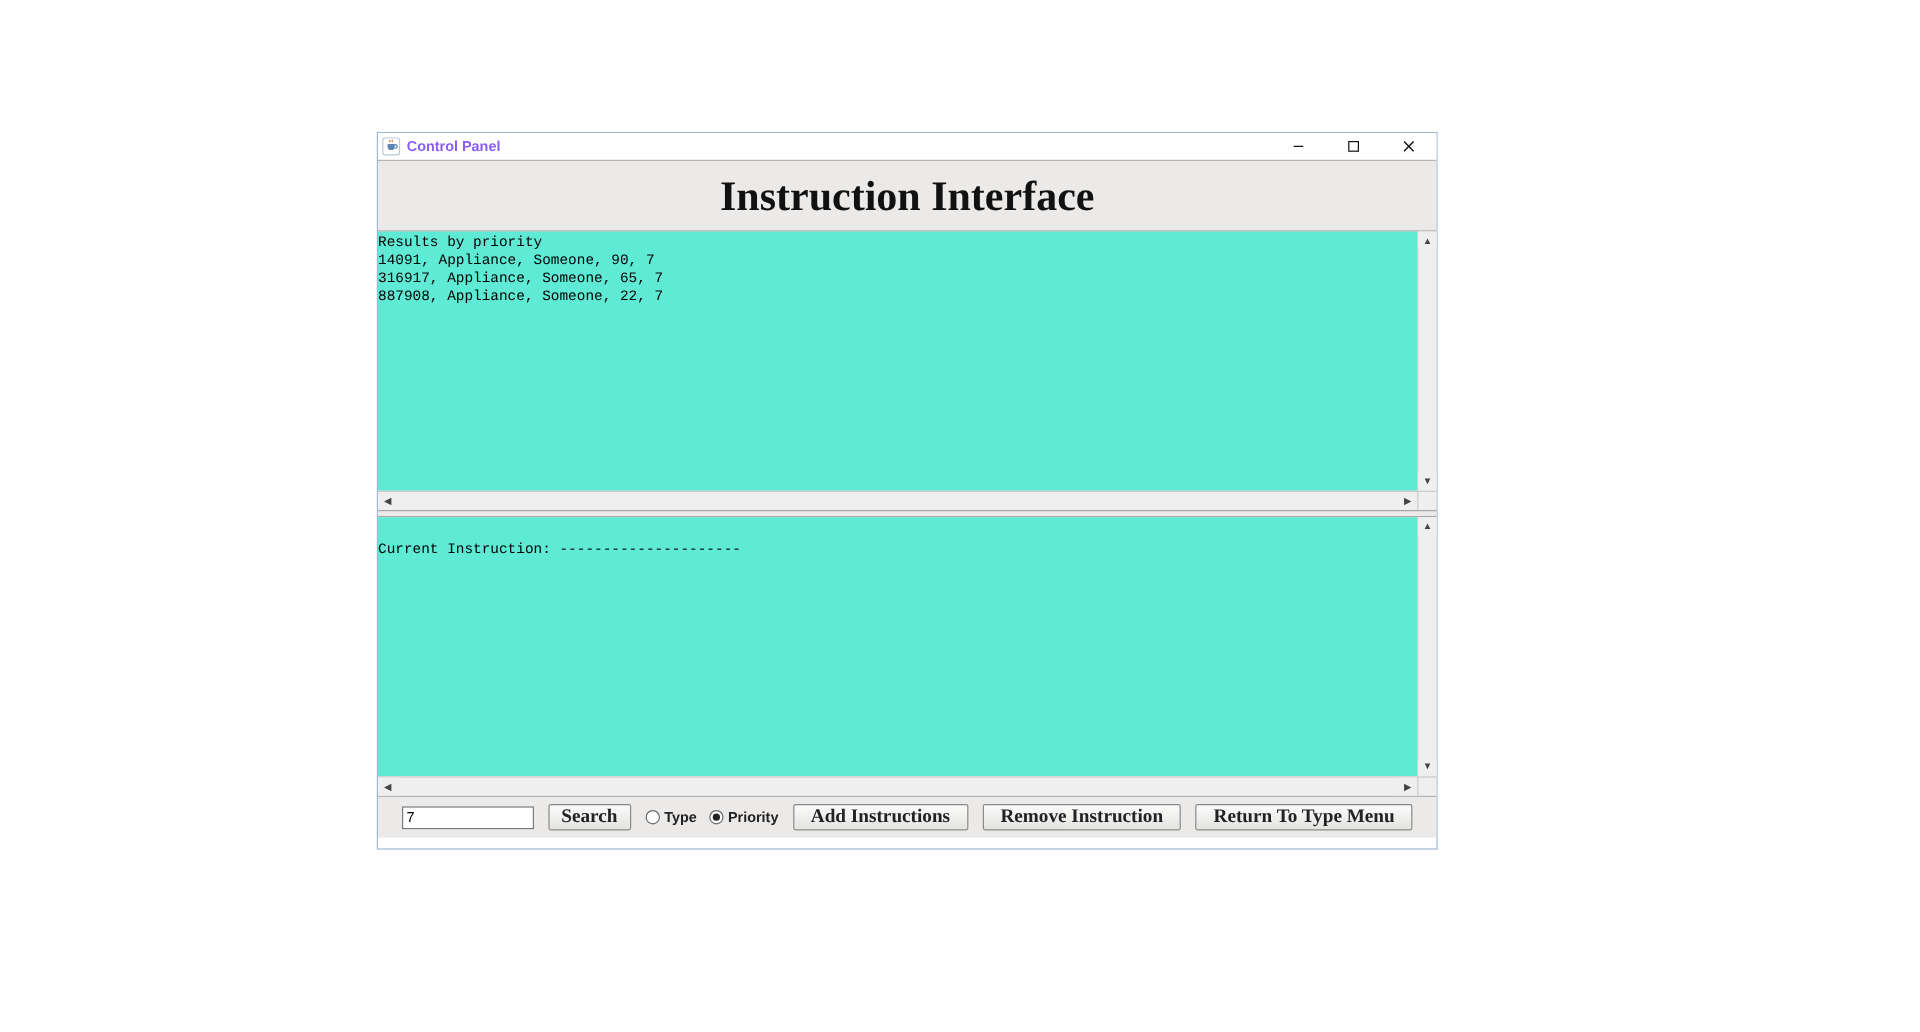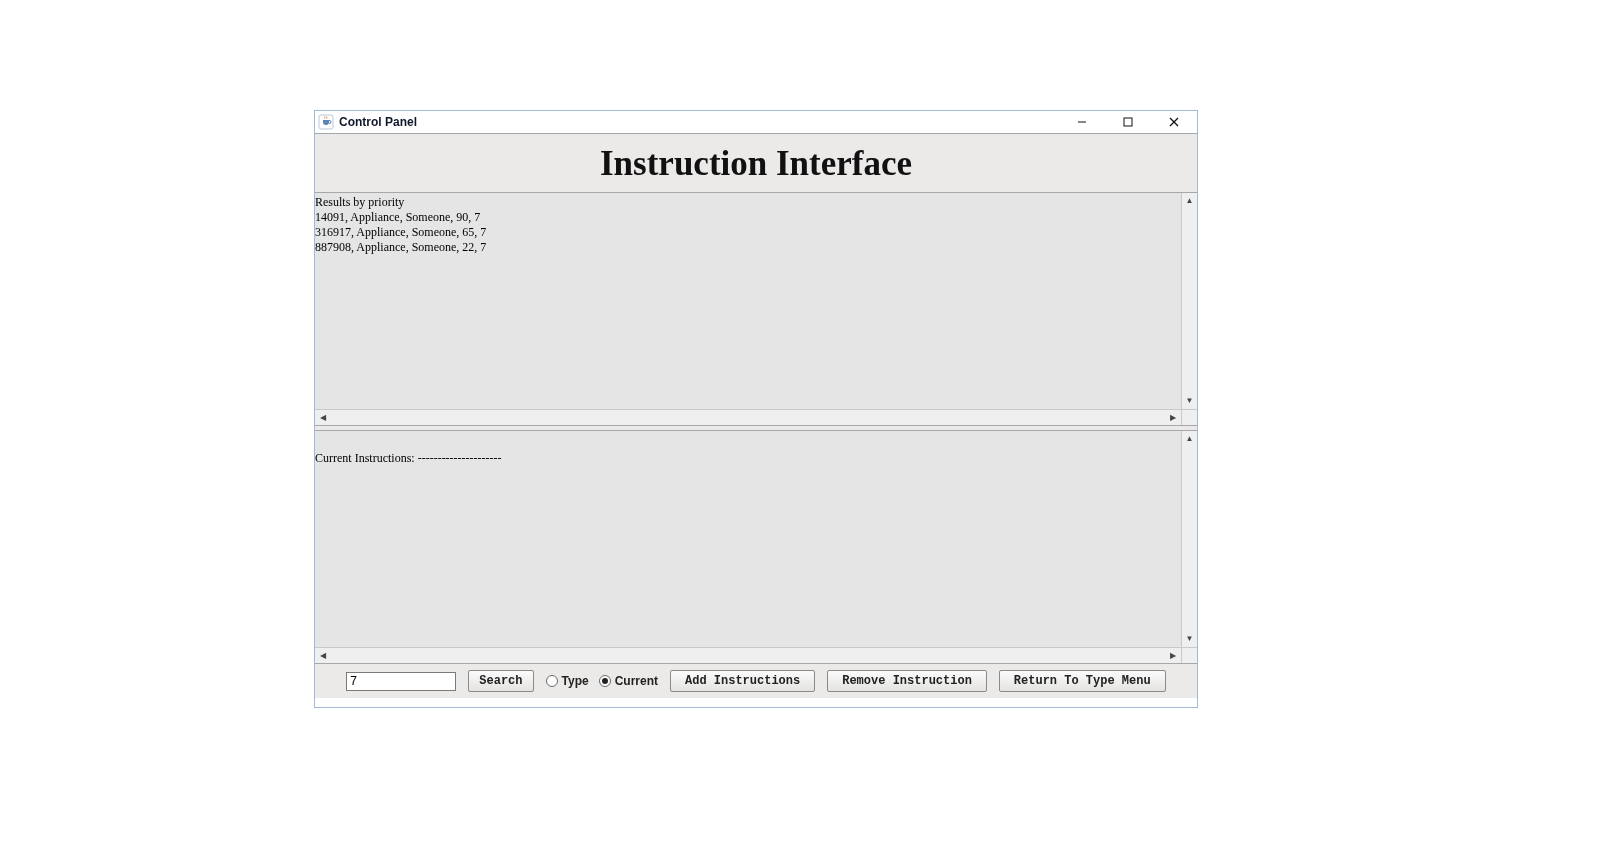--- a/index.html
+++ b/index.html
@@ -38,21 +38,21 @@
     width: 16px;
     height: 16px;
     margin-right: 5px;
     display: inline-flex;
     align-items: center;
     justify-content: center;
   }
   .titlebar-title {
     font-size: 12px;
     font-weight: 600;
-    color: #0f172a;
+    color: #8b5cf6;
   }
   .titlebar-controls {
     position: absolute;
     right: 0;
     top: 0;
     height: 22px;
     display: flex;
     align-items: center;
   }
   .tbc {
@@ -87,23 +87,23 @@
   }
   .sp-top { flex: 0 0 232px; }
   .sp-bot { flex: 0 0 232px; }
   .sp-content {
     position: absolute;
     left: 0;
     top: 0;
     right: 16px;
     bottom: 16px;
     overflow: hidden;
-    background: #e5e5e5;
+    background: #5eead4;
     padding: 2px 0 0 0;
-    font-family: Liberation Serif, serif;
+    font-family: Liberation Mono, monospace;
     font-size: 12px;
     line-height: 15px;
     white-space: pre;
   }
   .sp-bot .sp-content {
     padding-top: 20px;
   }
   .scroll-v {
     position: absolute;
     right: 0;
@@ -183,22 +183,22 @@
     height: 19px;
     border: 1px solid #7a7a7a;
     background: #fff;
     padding: 0 3px;
     font-family: Arial, sans-serif;
     font-size: 12px;
   }
   .btn {
     height: 22px;
     padding: 0 10px;
-    font-family: Liberation Mono, monospace;
-    font-size: 12px;
+    font-family: Liberation Serif, serif;
+    font-size: 16px;
     font-weight: bold;
     color: #222;
     background: linear-gradient(#fbfbfb, #e4e3e1);
     border: 1px solid #8a8a8a;
     border-radius: 2px;
     cursor: pointer;
   }
   .btn-wide { padding: 0 14px; }
   .radio-group {
     display: flex;
@@ -294,21 +294,21 @@
       <div class="arrow-right">
           <span class="tri">▶</span>
         </div>
     </div>
     <div class="scroll-corner"></div>
   </div>
 
   <div class="pane-divider"></div>
 
   <div class="scrollpane sp-bot">
-    <div class="sp-content">Current Instructions: ---------------------</div>
+    <div class="sp-content">Current Instruction: ---------------------</div>
     <div class="scroll-v">
       <div class="arrow-up">
           <span class="tri">▲</span>
         </div>
       <div class="arrow-down">
           <span class="tri">▼</span>
         </div>
     </div>
     <div class="scroll-h">
       <div class="arrow-left">
@@ -324,21 +324,21 @@
   <div class="controlbar">
     <input type="text" class="text-input" value="7" style="">
     <button class="btn">Search</button>
     <div class="radio-group">
       <div class="radio-item">
         <span class="radio-dot" id="radio-type-dot"></span>
         <span class="radio-label">Type</span>
       </div>
       <div class="radio-item">
         <span class="radio-dot checked" id="radio-priority-dot"></span>
-        <span class="radio-label">Current</span>
+        <span class="radio-label">Priority</span>
       </div>
     </div>
     <button class="btn btn-wide">Add Instructions</button>
     <button class="btn btn-wide">Remove Instruction</button>
     <button class="btn btn-wide">Return To Type Menu</button>
   </div>
 
 </div>
 
 </body></html>

